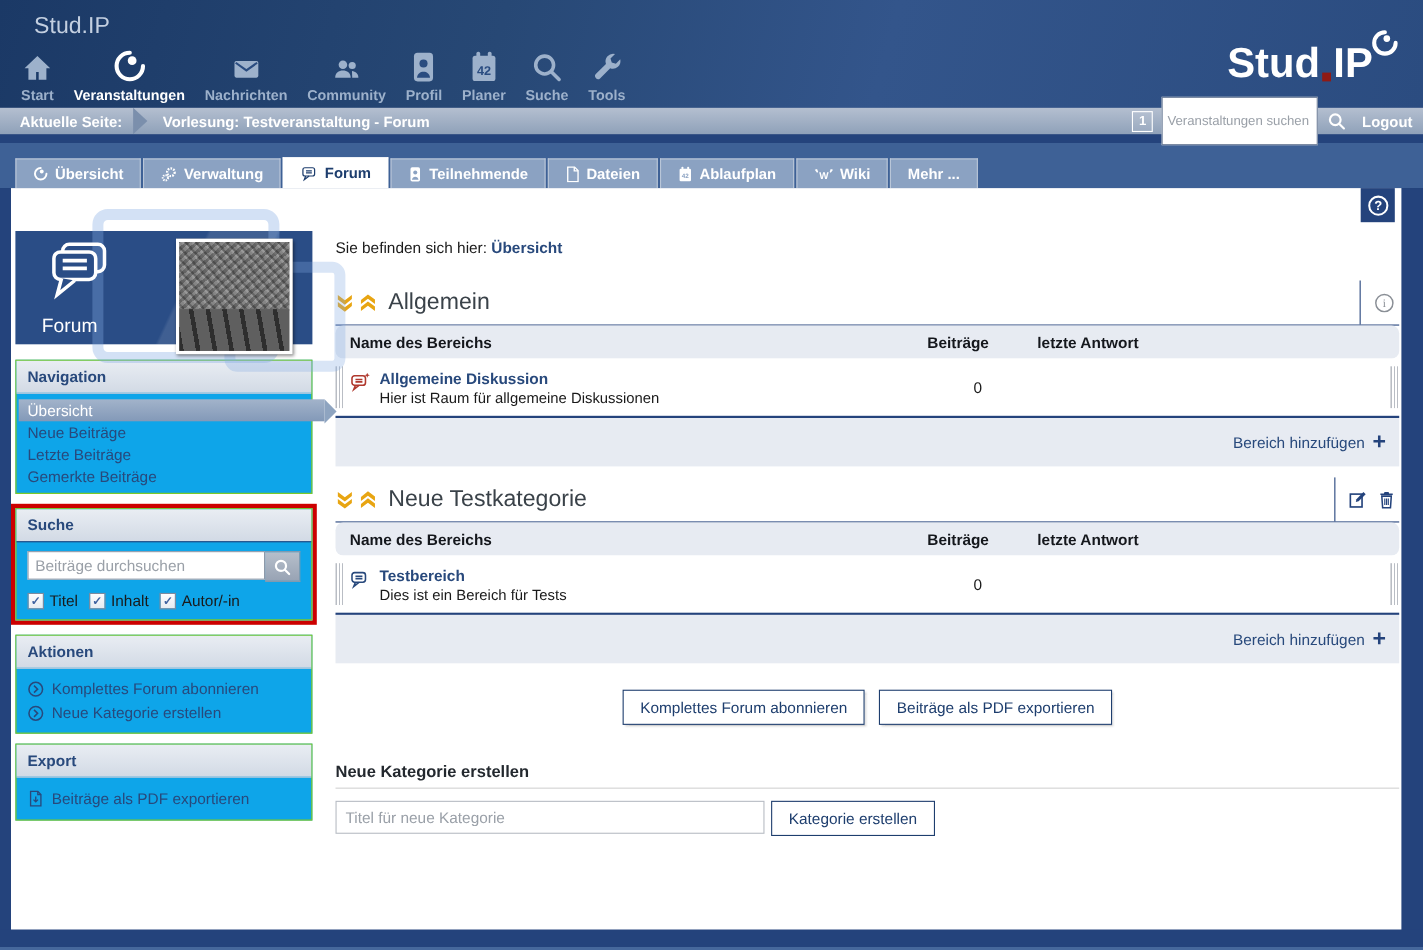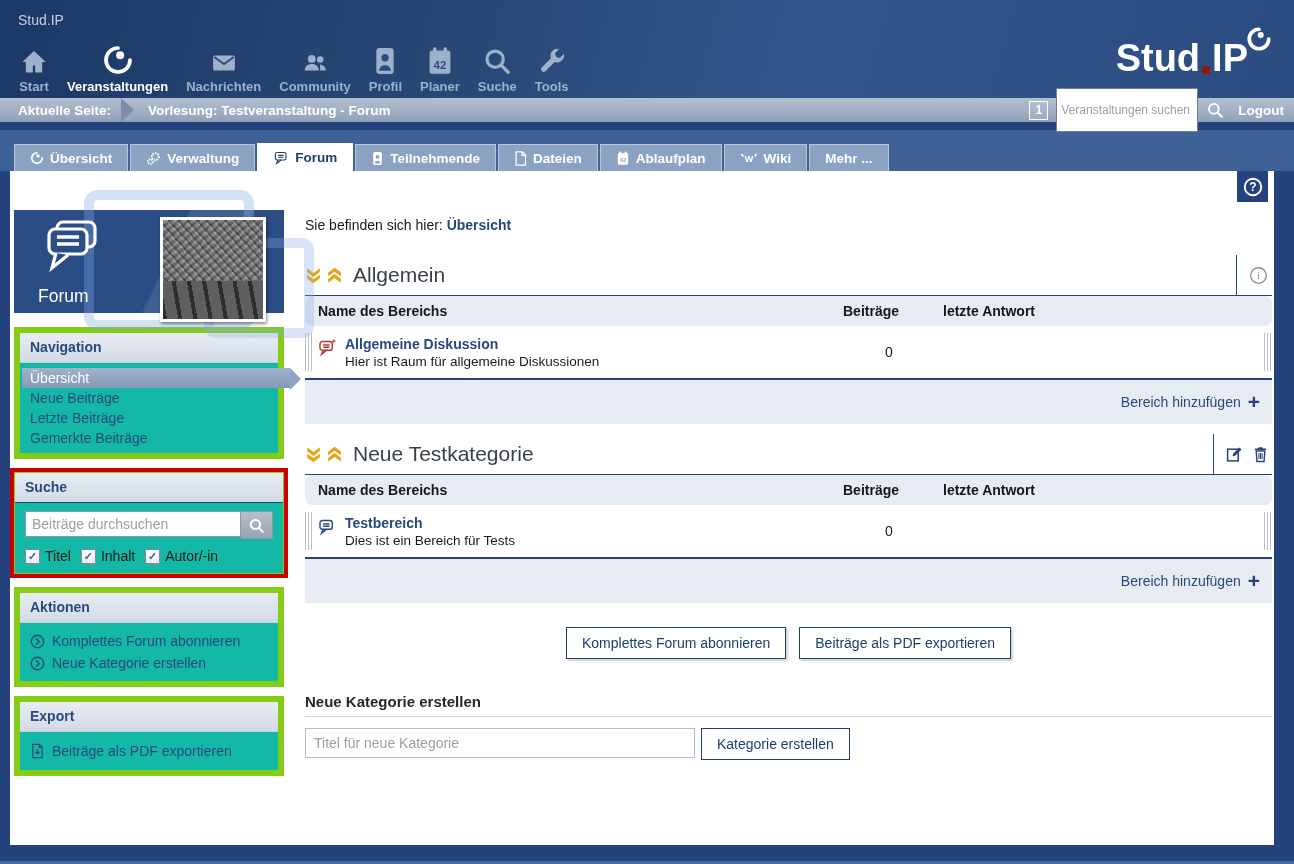--- a/index.html
+++ b/index.html
@@ -1,21 +1,21 @@
 <!DOCTYPE html>
 <html><head>
 <meta charset="utf-8">
 <style>
   html,body{margin:0;padding:0;}
   body{width:1294px;height:864px;overflow:hidden;font-family:"Liberation Sans",sans-serif;background:#24437c;}
   svg{display:block;}
 
   
   .topbar{height:98px;background:linear-gradient(105deg,#1b3966 0%,#274875 35%,#33558b 62%,#2b4c80 100%);position:relative;}
-  .brand{position:absolute;left:18px;top:12px;color:#c3cfe0;font-size:14px;}
+  .brand{position:absolute;left:31px;top:12px;color:#c3cfe0;font-size:21px;}
   .main-nav{position:absolute;left:10px;bottom:4px;display:flex;align-items:flex-end;}
   .nav-item{display:flex;flex-direction:column;align-items:center;padding:0 9px;color:#9db1cb;cursor:pointer;text-decoration:none;}
   .nav-item .nicon{height:34px;display:flex;align-items:flex-end;justify-content:center;margin-bottom:4px;}
   .nav-item .nlabel{font-size:13px;font-weight:bold;line-height:14px;}
   .nav-item.active{color:#ffffff;}
   .logo{position:absolute;right:22px;top:26px;color:#fff;display:flex;align-items:flex-end;}
   .logo-big{font-size:38px;font-weight:bold;line-height:40px;}
   .logo-dot{width:8px;height:8px;background:#8f1a14;margin:0 2px 4px 2px;}
   .logo-swirl{margin-left:-2px;margin-bottom:26px;}
 
@@ -47,21 +47,21 @@
   .banner .deco2{position:absolute;left:190px;top:28px;width:90px;height:80px;border:10px solid rgba(130,170,225,.30);border-radius:12px;}
   .banner .sheen{position:absolute;inset:0;background:linear-gradient(115deg,rgba(255,255,255,0) 55%,rgba(255,255,255,.10) 56%,rgba(255,255,255,.10) 75%,rgba(255,255,255,0) 76%);}
   .banner-icon{position:absolute;left:26px;top:8px;}
   .banner-title{position:absolute;left:24px;bottom:6px;color:#fff;font-size:17.5px;}
   .photo{position:absolute;left:146px;top:7px;width:100px;height:99px;border:3px solid #fff;box-shadow:1px 2px 3px rgba(0,0,0,.45);background:#777;}
   .photo .crowd{height:62%;background:
       repeating-linear-gradient(48deg,#9a9a9a 0 2px,#636363 2px 4px,#858585 4px 7px),
       repeating-linear-gradient(-41deg,rgba(255,255,255,.22) 0 3px,rgba(0,0,0,.25) 3px 6px);background-blend-mode:multiply;}
   .photo .desks{height:38%;background:repeating-linear-gradient(80deg,#2e2e2e 0 4px,#5f5f5f 4px 15px);}
 
-  .widget{border:6px solid #84cc16;background:#14b8a6;margin-top:14px;}
+  .widget{border:1px solid #84cc16;background:#0ea5e9;margin-top:14px;}
   .widget-h{height:29px;line-height:29px;background:linear-gradient(#e9edf3,#d2dae5);border-bottom:1px solid #c6cedb;color:#28497c;font-weight:bold;font-size:14px;padding-left:10px;}
   .widget-body{padding:5px 0;}
   .nav-link{display:block;font-size:14px;color:#28497c;padding:2px 10px;text-decoration:none;cursor:pointer;}
   .nav-link.active{background:linear-gradient(#a2b3ca,#8399b8);color:#fff;position:relative;margin:0 -12px 0 2px;padding-left:8px;}
   .nav-link.active::after{content:"";position:absolute;right:-11px;top:0;border-top:11px solid transparent;border-bottom:11px solid transparent;border-left:11px solid #8ea4c0;}
 
   .hl-red{border:4px solid #cc0000;margin:9px -4px 0 -4px;}
   .hl-red .widget{margin-top:0;border-width:1px;}
   .search-widget .widget-h{border-bottom:1px solid #24437c;}
   .search-row{display:flex;padding:8px 10px 2px 10px;gap:0;}

